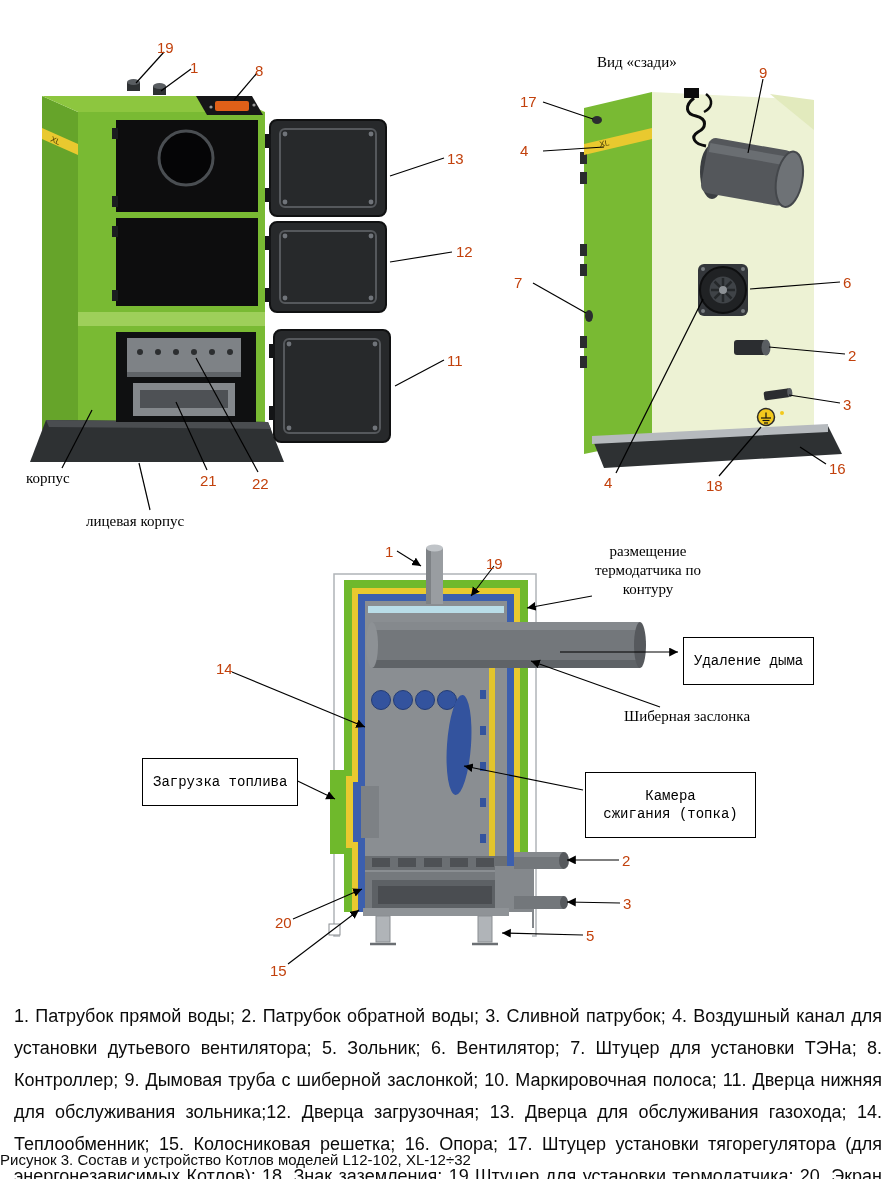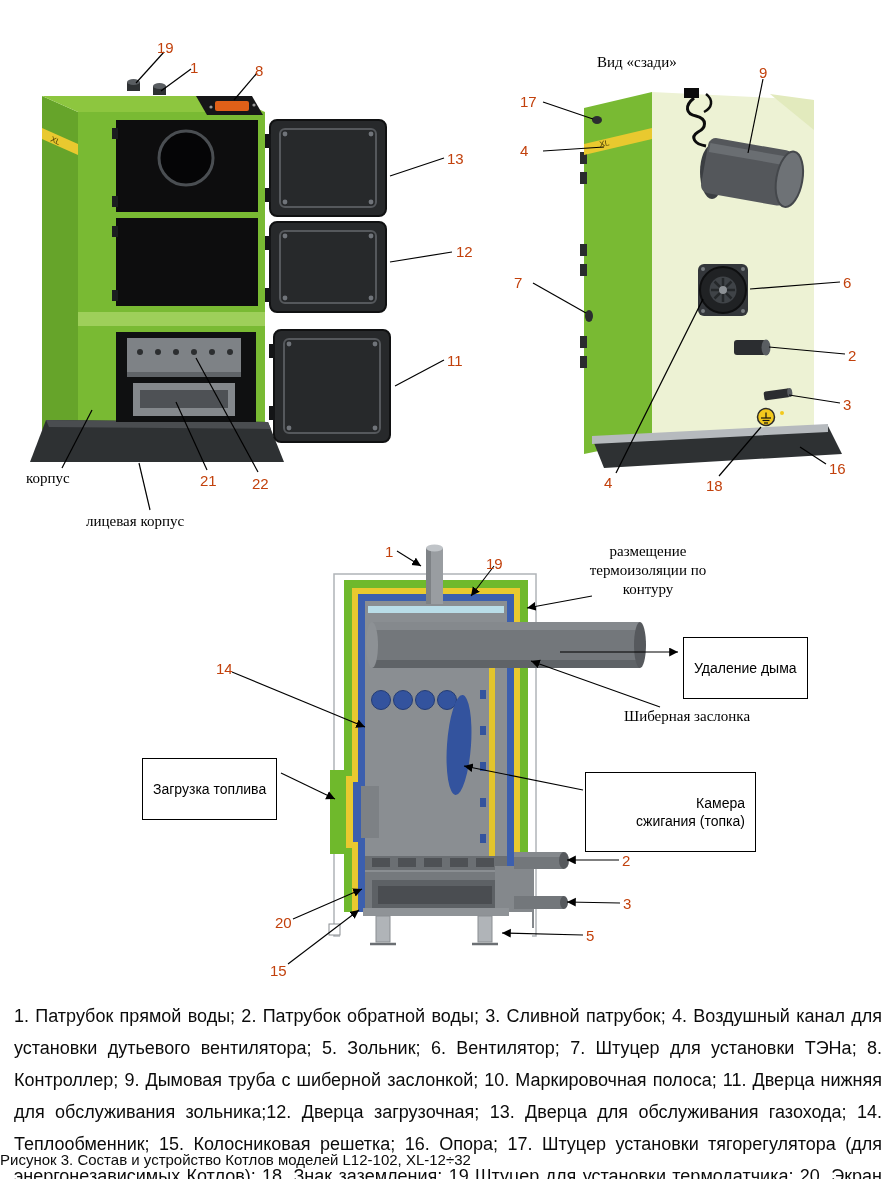--- a/index.html
+++ b/index.html
@@ -4,21 +4,21 @@
 <style>
   * { margin:0; padding:0; box-sizing:border-box; }
   html,body { background:#fff; }
   body { font-family:"Liberation Sans", sans-serif; color:#0b0b0b; }
   .page { position:relative; width:895px; height:1179px; background:#fff; overflow:hidden; }
   svg.scene { position:absolute; left:0; top:0; }
   .num { position:absolute; font-size:15px; color:#c2410c; white-space:nowrap; }
   .lbl { position:absolute; font-size:15px; color:#000; white-space:nowrap;font-family:Liberation Serif, serif; }
   .mline { white-space:pre-line; text-align:center; line-height:1.25; }
   .boxlbl { position:absolute; font-size:14px; color:#000; border:1.4px solid #000; background:#fff;
-            text-align:right; padding:21px 10px; white-space:pre-line; line-height:1.3; }
+            text-align:center; padding:14px 10px; white-space:pre-line; line-height:1.3;font-family:Liberation Mono, monospace; }
   .legend { position:absolute; left:14px; top:1000px; width:868px; font-size:18px;
             line-height:1.78; text-align:justify; }
   .caption { position:absolute; left:0; top:1151px; width:100%; text-align:left; font-size:15px; }
 </style>
 </head>
 <body>
 
 <div class="page">
 
 <svg class="scene" width="895" height="1179" viewBox="0 0 895 1179">
@@ -327,21 +327,21 @@
 <div class="num" style="left:843px;top:274px">6</div>
 <div class="num" style="left:848px;top:347px">2</div>
 <div class="num" style="left:843px;top:396px">3</div>
 <div class="num" style="left:829px;top:460px">16</div>
 <div class="num" style="left:604px;top:474px">4</div>
 <div class="num" style="left:706px;top:477px">18</div>
 
 <div class="num" style="left:385px;top:543px">1</div>
 <div class="num" style="left:486px;top:555px">19</div>
 <div class="lbl mline" style="left:556px;top:542px;width:184px">размещение
-термоизоляции по
+термодатчика по
 контуру</div>
 <div class="boxlbl" style="left:683px;top:637px">Удаление дыма</div>
 <div class="num" style="left:216px;top:660px">14</div>
 <div class="lbl" style="left:624px;top:708px">Шиберная заслонка</div>
 <div class="boxlbl" style="left:142px;top:758px">Загрузка топлива</div>
 <div class="boxlbl" style="left:585px;top:772px;width:171px">Камера
 сжигания (топка)</div>
 <div class="num" style="left:622px;top:852px">2</div>
 <div class="num" style="left:623px;top:895px">3</div>
 <div class="num" style="left:275px;top:914px">20</div>

